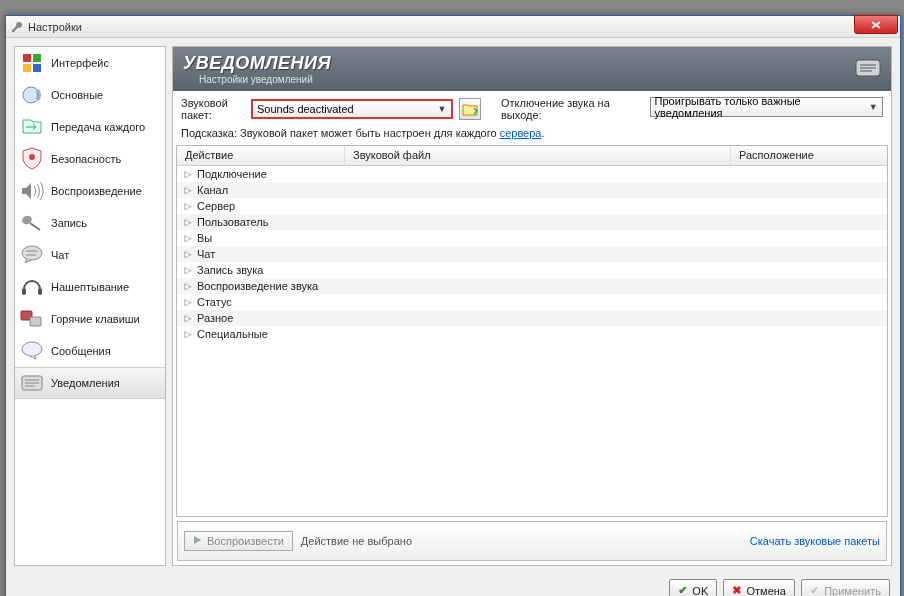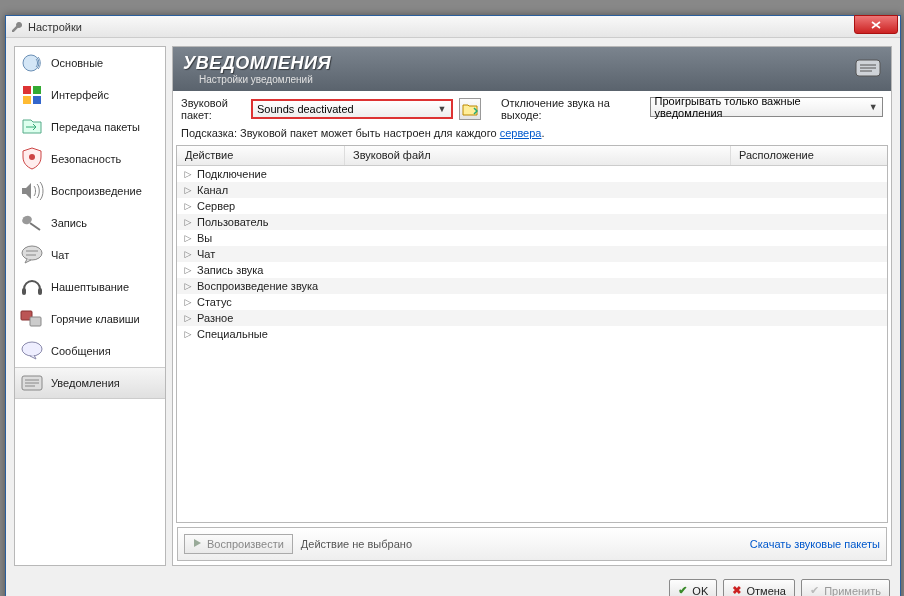--- a/index.html
+++ b/index.html
@@ -45,21 +45,21 @@
   .thead { display: flex; height: 20px; background: linear-gradient(#fdfdfd,#ececec); border-bottom: 1px solid #ccc; }
   .th { padding: 3px 8px; font-size: 11px; color: #222; border-right: 1px solid #ddd; }
   .th1 { width: 168px; }
   .th2 { width: 386px; }
   .th3 { flex: 1; border-right: none; }
   .tbody { flex: 1; overflow: auto; }
   .trow { display: flex; align-items: center; height: 16px; padding-left: 6px; font-size: 11px; color: #222; }
   .trow:nth-child(even) { background: #f4f4f4; }
   .expander { width: 10px; height: 10px; margin-right: 4px; display: inline-flex; align-items: center; justify-content: center; color: #777; font-size: 9px; cursor: pointer; }
 
-  .bottom-bar { height: 34px; margin: 0 4px 4px; border: 1px solid #b8b8b8; background: linear-gradient(#fff,#eee); display: flex; align-items: center; padding: 0 6px; gap: 8px; }
+  .bottom-bar { height: 40px; margin: 0 4px 4px; border: 1px solid #b8b8b8; background: linear-gradient(#fff,#eee); display: flex; align-items: center; padding: 0 6px; gap: 8px; }
   .play-btn { height: 20px; padding: 0 8px; border: 1px solid #aaa; background: linear-gradient(#fafafa,#e9e9e9); display: flex; align-items: center; gap: 4px; color: #888; cursor: pointer; }
   .bottom-text { color: #555; }
   .dl-link { margin-left: auto; color: #0058cc; cursor: pointer; }
 
   .dialog-buttons { position: absolute; right: 10px; bottom: 6px; display: flex; gap: 6px; }
   .dlg-btn { height: 23px; padding: 0 8px; border: 1px solid #8a8a8a; background: linear-gradient(#fdfdfd,#e4e4e4); display: flex; align-items: center; gap: 5px; cursor: pointer; color: #222; border-radius: 2px; }
   .dlg-btn.disabled { color: #999; cursor: default; }
   .ok-ic { color: #3a8a2a; font-weight: bold; }
   .cancel-ic { color: #c22; font-weight: bold; }
 </style>
@@ -80,46 +80,46 @@
         </svg>
     </div>
   </div>
 
   <div class="body">
     <div class="content-wrap">
 
       <div class="sidebar">
         <div class="sidebar-item">
           <span class="sidebar-icon">
-              <svg width="24" height="24" viewBox="0 0 24 24">
-                <circle cx="11" cy="12" r="8" fill="#d4e6f6" stroke="#6a8fb5"></circle>
-                <path d="M16 8c2 2 2 6 0 8M18 6c3 3 3 9 0 12" stroke="#6a8fb5" fill="none"></path>
-              </svg>
-            </span>
-          <span class="sidebar-label">Основные</span>
-        </div>
-        <div class="sidebar-item">
-          <span class="sidebar-icon">
               <svg width="22" height="22" viewBox="0 0 22 22">
                 <rect x="2" y="2" width="8" height="8" fill="#d33"></rect>
                 <rect x="12" y="2" width="8" height="8" fill="#3a3"></rect>
                 <rect x="2" y="12" width="8" height="8" fill="#fb3"></rect>
                 <rect x="12" y="12" width="8" height="8" fill="#36c"></rect>
               </svg>
             </span>
           <span class="sidebar-label">Интерфейс</span>
         </div>
         <div class="sidebar-item">
           <span class="sidebar-icon">
+              <svg width="24" height="24" viewBox="0 0 24 24">
+                <circle cx="11" cy="12" r="8" fill="#d4e6f6" stroke="#6a8fb5"></circle>
+                <path d="M16 8c2 2 2 6 0 8M18 6c3 3 3 9 0 12" stroke="#6a8fb5" fill="none"></path>
+              </svg>
+            </span>
+          <span class="sidebar-label">Основные</span>
+        </div>
+        <div class="sidebar-item">
+          <span class="sidebar-icon">
               <svg width="24" height="20" viewBox="0 0 24 20">
                 <path d="M3 3h8l2 2h8v11H3z" fill="#dfe" stroke="#5a8"></path>
                 <path d="M6 10h10m-3-3l3 3-3 3" stroke="#3a7" fill="none"></path>
               </svg>
             </span>
-          <span class="sidebar-label">Передача пакеты</span>
+          <span class="sidebar-label">Передача каждого</span>
         </div>
         <div class="sidebar-item">
           <span class="sidebar-icon">
               <svg width="22" height="24" viewBox="0 0 22 24">
                 <path d="M11 1l9 3v6c0 6-4 10-9 12C6 20 2 16 2 10V4z" fill="#fee" stroke="#c44"></path>
                 <circle cx="11" cy="10" r="3" fill="#c44"></circle>
               </svg>
             </span>
           <span class="sidebar-label">Безопасность</span>
         </div>

